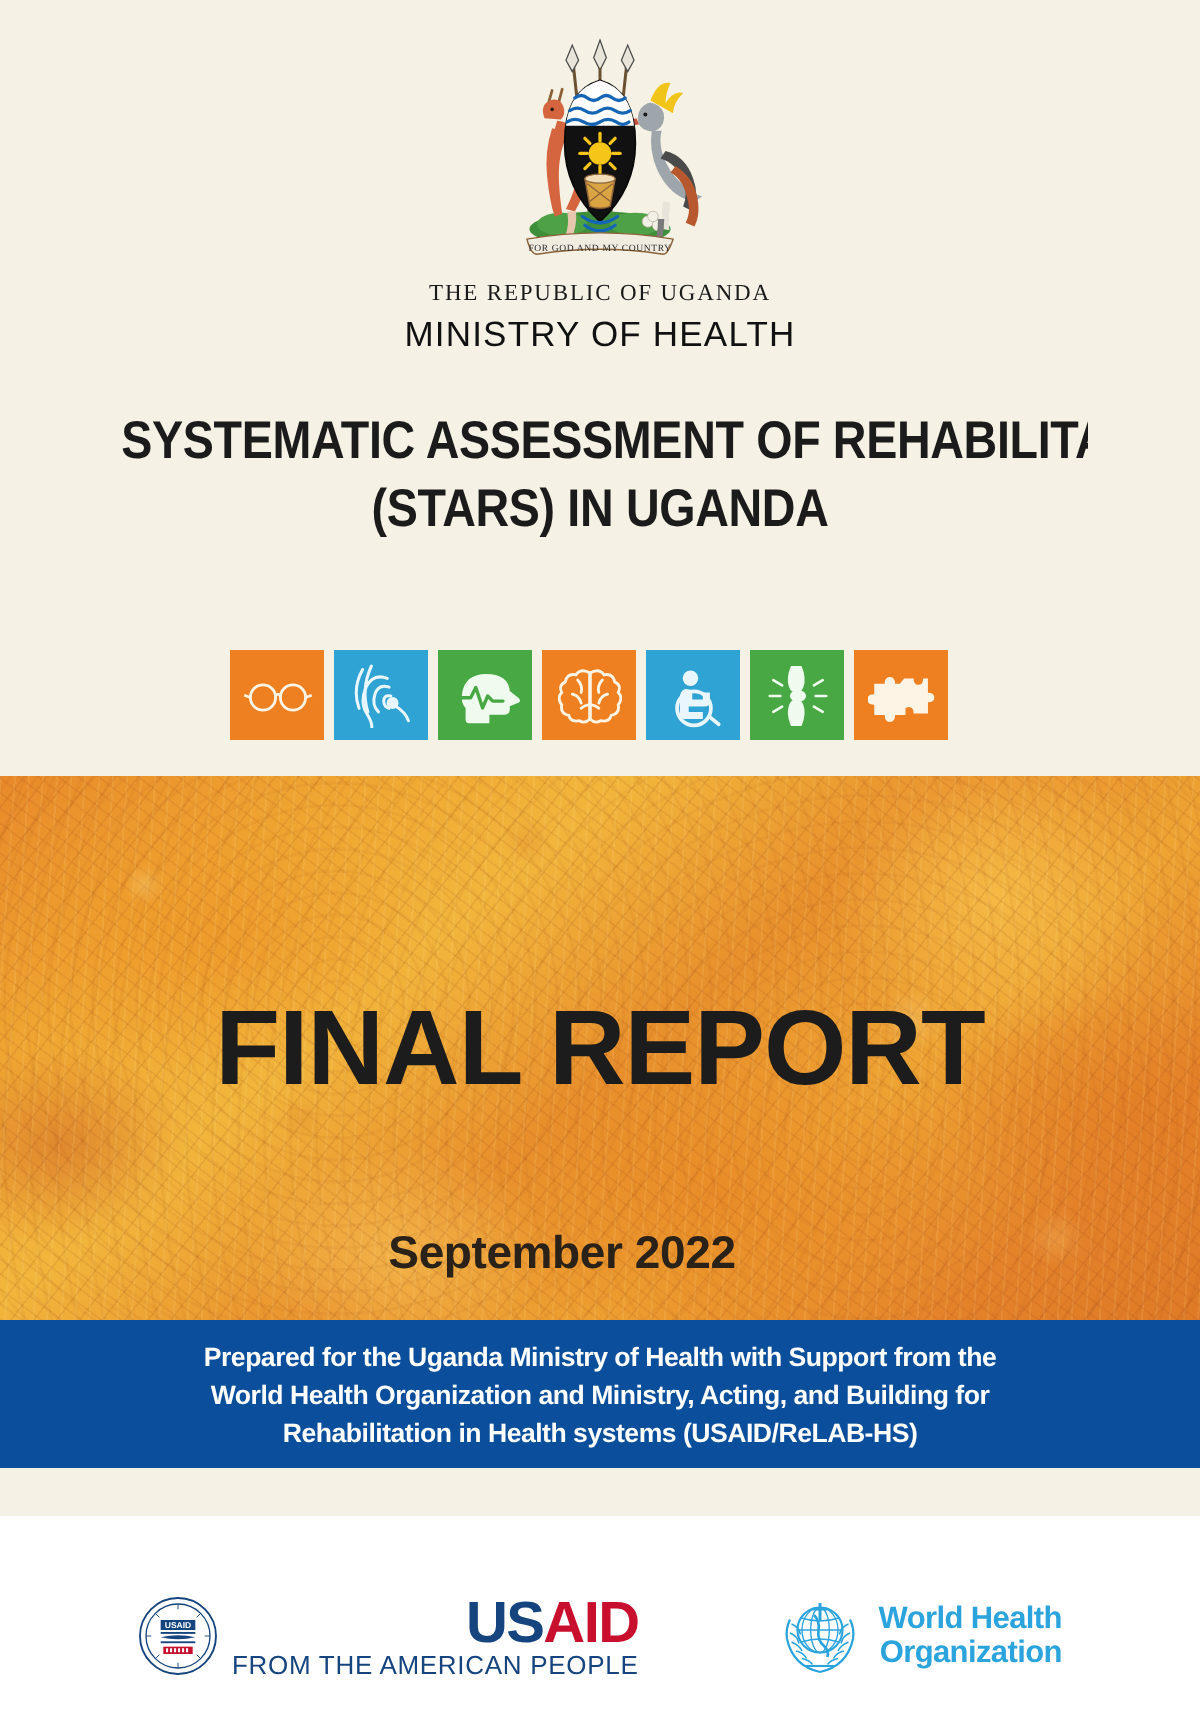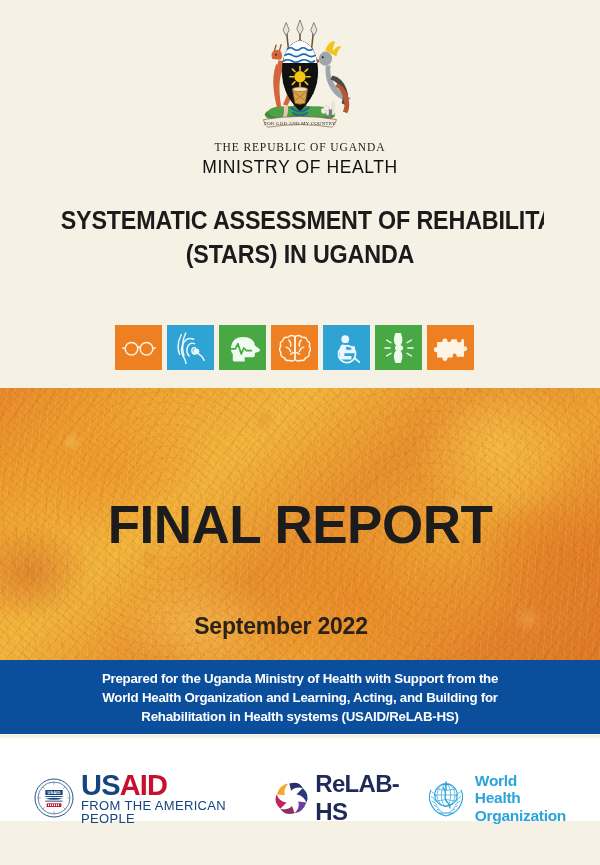--- a/index.html
+++ b/index.html
@@ -201,24 +201,25 @@
   
   .cream-strip {
     position: absolute;
     left: 0; top: 734px;
     width: 600px;
     height: 24px;
     background: #f5f1e4;
   }
   .footer {
     position: absolute;
-    left: 0; top: 738px;
-    width: 600px;
-    height: 83px;
+    left: 0; top: 758px;
+    width: 600px;
+    height: 107px;
     background: #ffffff;
+    text-align: right;
   }
   .logo-row {
     position: absolute;
     left: 0; top: 34px;
     width: 600px;
     height: 52px;
     display: flex;
     align-items: center;
     justify-content: space-around;
     padding: 0 34px;
@@ -443,21 +444,21 @@
     </div>
   </div>
 
   <div class="texture-band">
     <div class="final-report">FINAL REPORT</div>
     <div class="report-date">September 2022</div>
   </div>
 
   <div class="blue-banner">
     <span class="bl">Prepared for the Uganda Ministry of Health with Support from the</span>
-    <span class="bl">World Health Organization and Learning, Acting, and Building for</span>
+    <span class="bl">World Health Organization and Ministry, Acting, and Building for</span>
     <span class="bl">Rehabilitation in Health systems (USAID/ReLAB-HS)</span>
   </div>
 
   <div class="cream-strip"></div>
 
   <div class="footer">
     <div class="logo-row">
 
       <div class="logo">
         <svg class="usaid-seal" viewBox="0 0 60 60">
@@ -489,33 +490,20 @@
             <rect x="33" y="39.2" width="1.6" height="3"></rect>
               <rect x="36" y="39.2" width="1.6" height="3"></rect>
           </g>
         </svg>
         <div class="usaid-text">
           <div class="usaid-word"><span class="usaid-us">US</span><span class="usaid-aid">AID</span></div>
           <div class="usaid-tag">FROM THE AMERICAN PEOPLE</div>
         </div>
       </div>
 
-      <div class="logo">
-        <svg class="relab-mark" viewBox="0 0 40 40">
-          <g transform="translate(20,20)">
-            <path d="M-3 -16 q11 -3 15 5 q-8 -2 -13 3 z" fill="#2b2f6b"></path>
-            <path d="M12 -11 q8 8 4 16 q-3 -8 -11 -9 z" fill="#253a7a"></path>
-            <path d="M16 5 q-4 11 -13 12 q6 -6 4 -13 z" fill="#6b3f9e"></path>
-            <path d="M3 17 q-11 3 -16 -5 q8 2 13 -3 z" fill="#8e2f62"></path>
-            <path d="M-13 12 q-8 -8 -4 -16 q3 8 11 9 z" fill="#c2255c"></path>
-            <path d="M-17 -4 q4 -11 13 -12 q-6 6 -4 13 z" fill="#f0a830"></path>
-          </g>
-        </svg>
-        <div class="relab-text">ReLAB-HS</div>
-      </div>
 
       <div class="logo">
         <svg class="who-mark" viewBox="0 0 56 56">
           <g fill="none" stroke="#2ba3dc" stroke-width="1.5">
             <path d="M28 52 q-18 -4 -22 -22 q-1 -7 2 -13"></path>
             <path d="M28 52 q18 -4 22 -22 q1 -7 -2 -13"></path>
           </g>
           <g stroke="#2ba3dc" stroke-width="1" fill="none">
             <path d="M9 20 q5 2 6 7 M8 26 q5 2 6 7 M9 32 q5 2 7 6 M12 38 q5 1 7 5 M16 43 q5 1 7 4"></path>
             <path d="M47 20 q-5 2 -6 7 M48 26 q-5 2 -6 7 M47 32 q-5 2 -7 6 M44 38 q-5 1 -7 5 M40 43 q-5 1 -7 4"></path>

